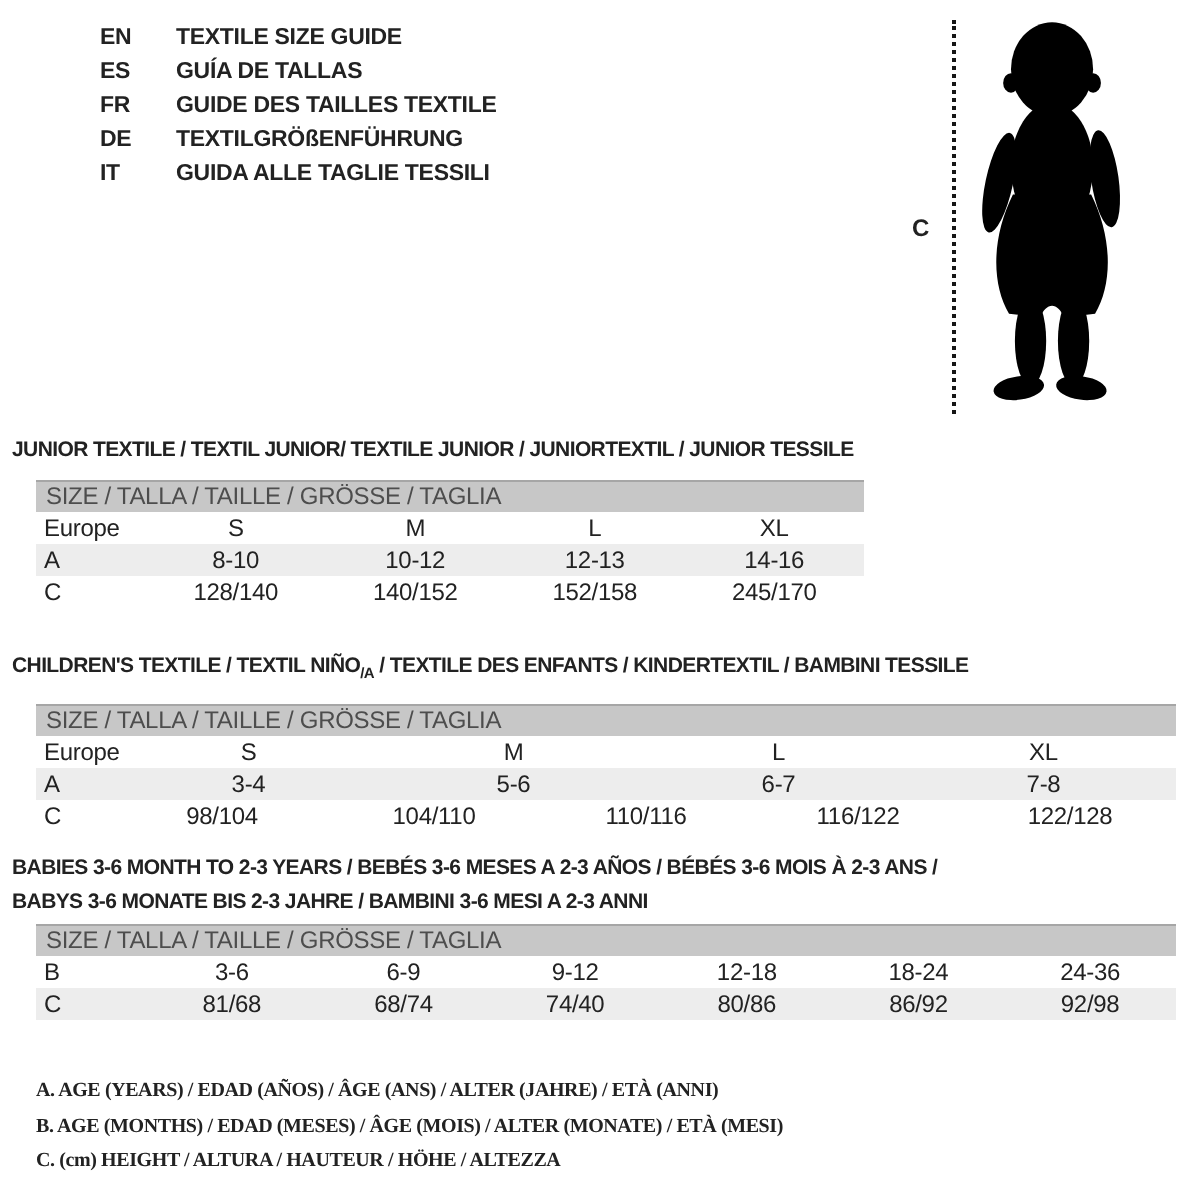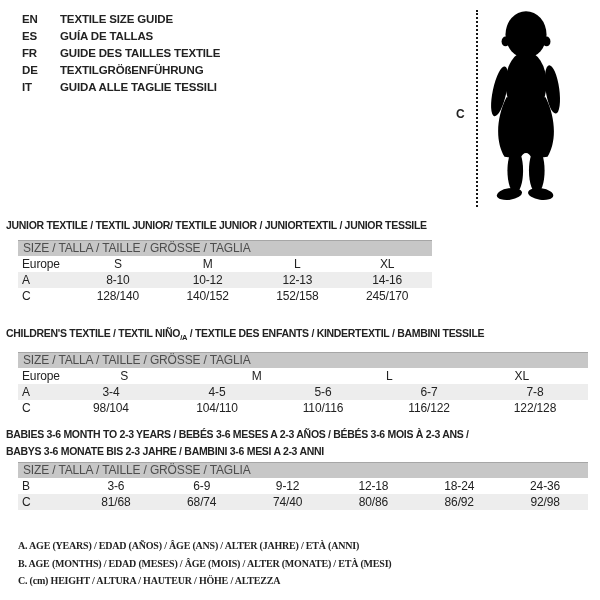--- a/index.html
+++ b/index.html
@@ -10,21 +10,21 @@
   *{margin:0;padding:0;box-sizing:border-box;}
   html,body{background:#fff;}
   .canvas{
     position:relative;width:600px;height:600px;background:var(--background);
     font-family:"Liberation Sans",sans-serif;color:var(--text);overflow:hidden;
     letter-spacing:-0.15px;
   }
   
   .lang-block{position:absolute;left:22px;top:11px;}
   .lang-row{display:flex;line-height:17px;font-size:11.5px;font-weight:700;white-space:nowrap;}
-  .lang-code{display:inline-block;width:38px;}
+  .lang-code{display:inline-block;width:38px;margin-left:28px;}
   
   .height-line{position:absolute;left:476px;top:10px;height:197px;width:0;border-left:2px dotted #151515;}
   .height-label{position:absolute;left:456px;top:107px;font-size:12px;font-weight:700;}
   .baby-svg{position:absolute;left:483px;top:8px;width:88px;height:196px;color:var(--silhouette);}
   
   .sec-heading{position:absolute;left:6px;font-size:10.5px;font-weight:700;letter-spacing:-0.3px;white-space:nowrap;line-height:13px;}
   .sec-heading.multiline{white-space:pre-line;line-height:17px;}
   .sub{font-size:7.5px;vertical-align:sub;}
   
   .size-table{position:absolute;left:18px;font-size:12px;}
@@ -126,21 +126,20 @@
     <div class="trow">
       <span class="tlabel">Europe</span>
       <span class="tcell">S</span>
       <span class="tcell">M</span>
       <span class="tcell">L</span>
       <span class="tcell">XL</span>
     </div>
     <div class="trow alt">
       <span class="tlabel">A</span>
       <span class="tcell">3-4</span>
-      <span class="tcell">4-5</span>
       <span class="tcell">5-6</span>
       <span class="tcell">6-7</span>
       <span class="tcell">7-8</span>
     </div>
     <div class="trow">
       <span class="tlabel">C</span>
       <span class="tcell">98/104</span>
       <span class="tcell">104/110</span>
       <span class="tcell">110/116</span>
       <span class="tcell">116/122</span>

